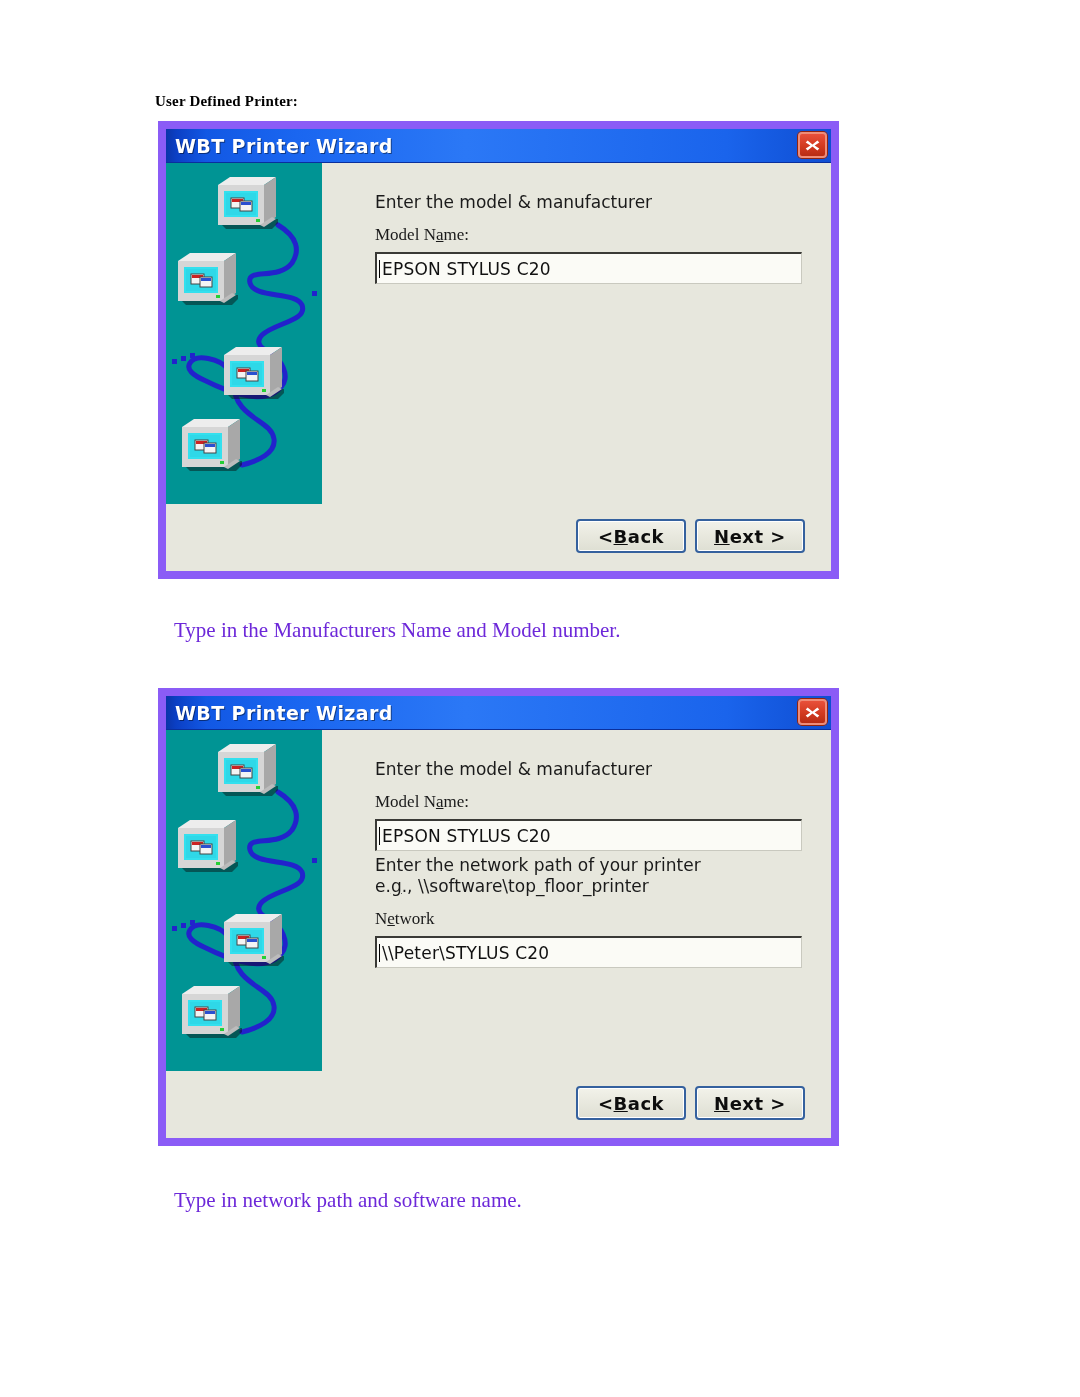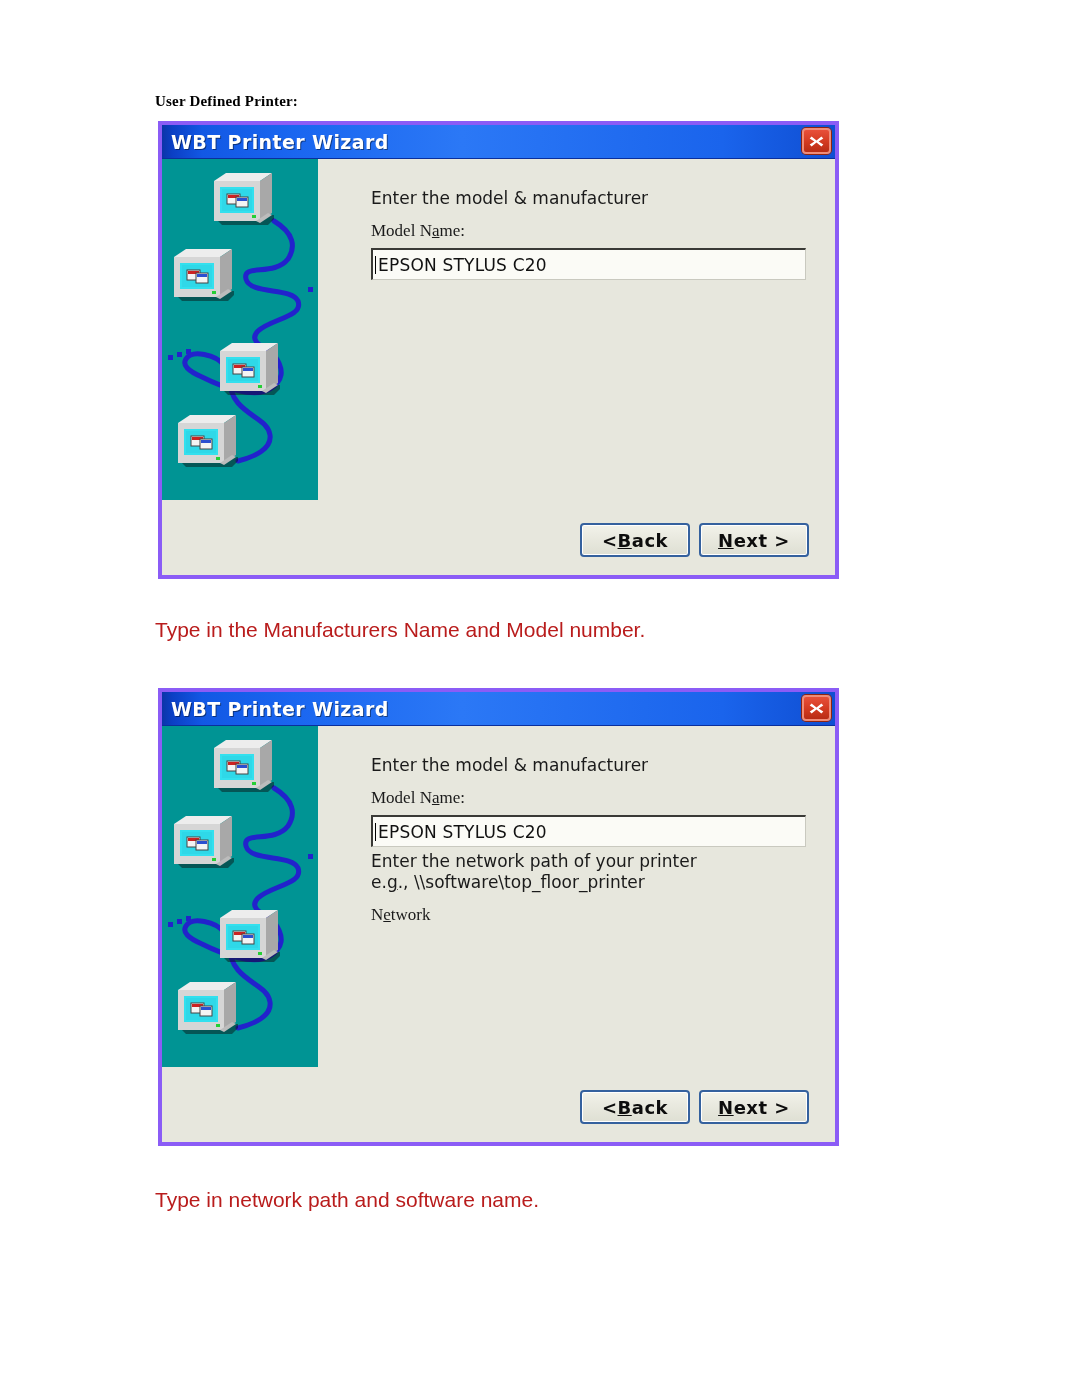--- a/index.html
+++ b/index.html
@@ -20,33 +20,34 @@
     font-size: 15px;
     font-weight: bold;
     font-family: "Liberation Serif", "DejaVu Serif", serif;
     color: #000000;
     letter-spacing: 0.2px;
   }
 
   .caption {
     position: absolute;
     font-size: 21px;
-    font-family: Liberation Sans, sans-serif;
-    color: #b91c1c;
+    font-family: Liberation Serif, serif;
+    color: #6d28d9;
     white-space: nowrap;
+    margin-left: 19px;
   }
   .caption-1 { left: 155px; top: 618px; }
   .caption-2 { left: 155px; top: 1188px; }
 
   
   .wizard {
     position: absolute;
     left: 158px;
     width: 681px;
-    border: 4px solid #8b5cf6;
+    border: 8px solid #8b5cf6;
     background: #e7e7dd;
     font-family: "DejaVu Sans", "Liberation Sans", sans-serif;
   }
   .wizard-1 { top: 121px; height: 458px; }
   .wizard-2 { top: 688px; height: 458px; }
 
   .titlebar {
     height: 34px;
     background: linear-gradient(to right,
         #0b35a8 0px, #0b3fc4 10px, #1258e4 40px,
@@ -426,20 +427,26 @@
 
       <div class="field-block" style="top:179px;">
         <div class="field-label"><span>N</span><u>e</u><span>twork</span></div>
       </div>
 
       <div class="field-block" style="top:125px;">
         <div class="prompt-text">Enter the network path of your printer</div>
         <div class="prompt-text"><span>e.</span><u>g</u><span>., \\software\top_floor_printer</span></div>
       </div>
 
+      <div class="field-block" style="top:206px;">
+        <div class="textbox">
+          <span class="caret"></span>
+          <span class="textbox-value">\\Peter\STYLUS C20</span>
+        </div>
+      </div>
 
       <div class="btn-row">
         <div class="wiz-btn">
             <span>&lt; </span>
             <u>B</u>
             <span>ack</span>
           </div>
         <div class="wiz-btn">
             <span></span>
             <u>N</u>

